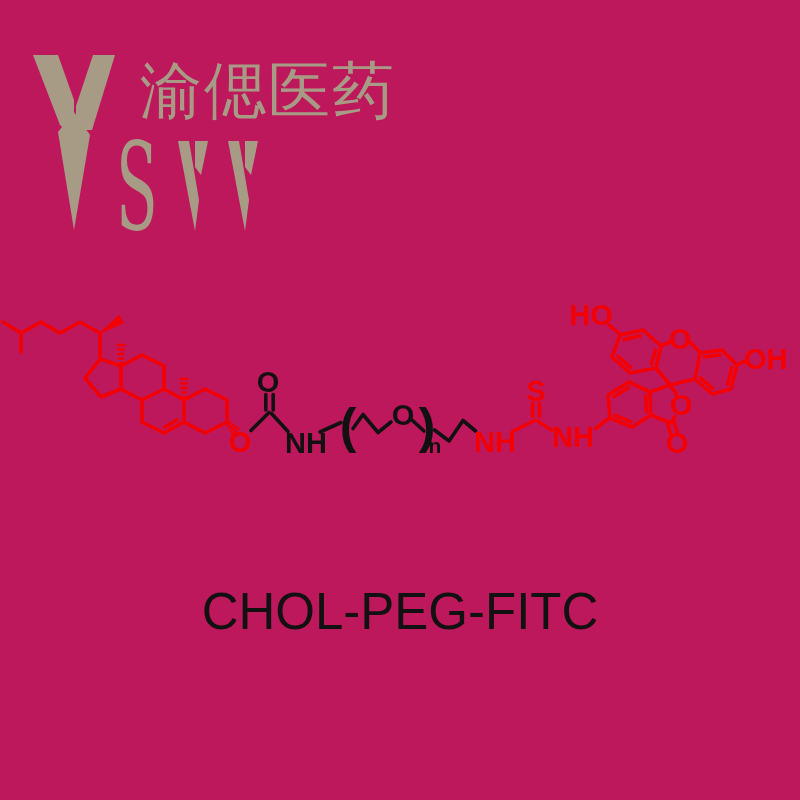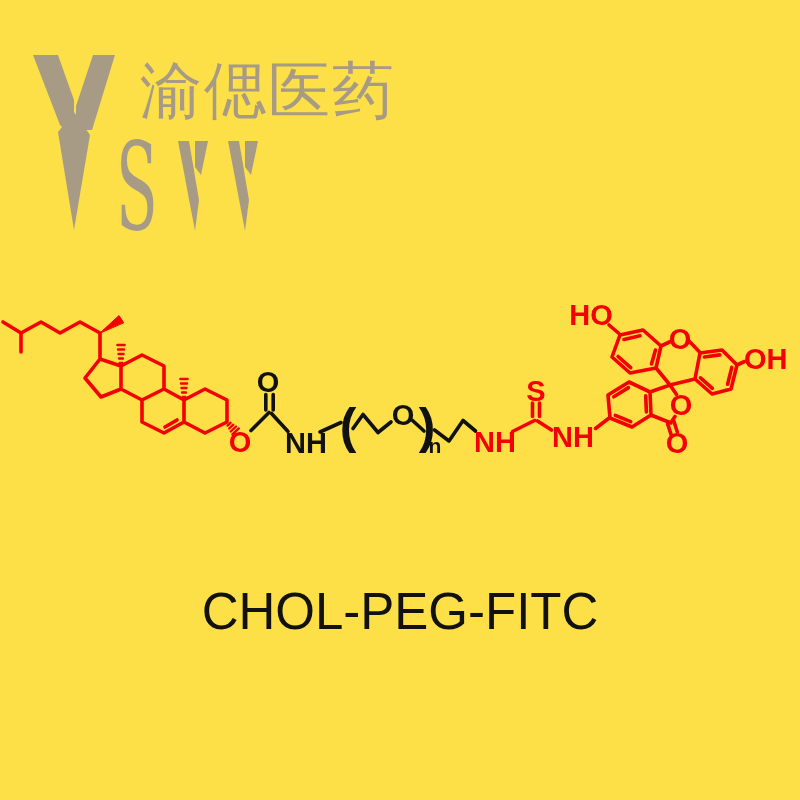--- a/index.html
+++ b/index.html
@@ -1,16 +1,16 @@
 <!DOCTYPE html>
 <html><head>
 <meta charset="utf-8">
 <style>
   html,body{margin:0;padding:0;background:#ffffff;}
-  .page{position:relative;width:800px;height:800px;background:#fde047;overflow:hidden;}
+  .page{position:relative;width:800px;height:800px;background:#be185d;overflow:hidden;}
   svg{display:block;}
   text{user-select:none;}
 </style>
 </head>
 <body>
 
 <div class="page">
 <svg width="800" height="800" viewBox="0 0 800 800">
 
   <g fill="#a89b85">

